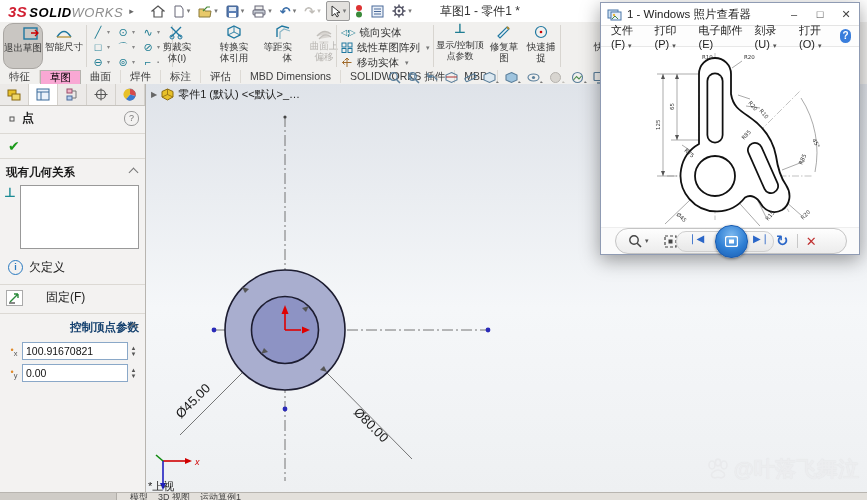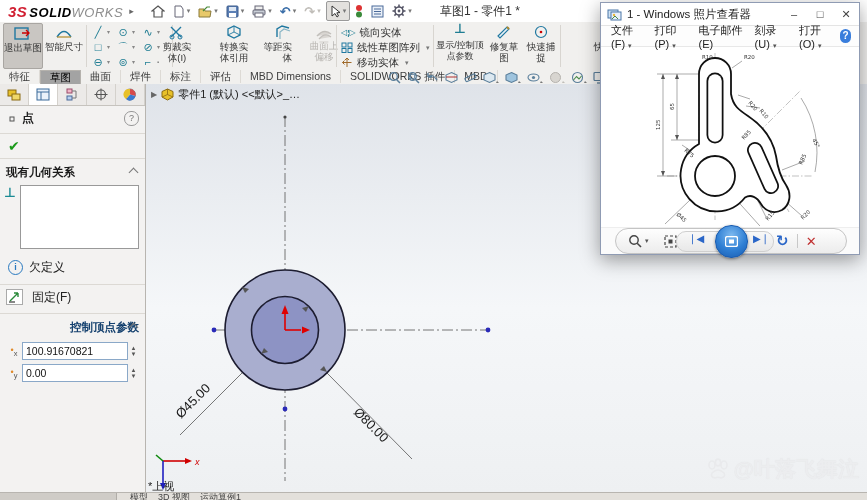--- a/index.html
+++ b/index.html
@@ -16,32 +16,32 @@
   .qbtn{display:flex;align-items:center;height:18px;padding:0 3px;color:#555;}
   .qbtn svg{display:block;}
   .dd{font-size:7px;color:#777;margin-left:2px;}
   .selbox{border:1px solid #9a9a9a;background:#e3e1de;border-radius:2px;}
   .doctitle{position:absolute;left:400px;top:3px;width:160px;text-align:center;font-size:12px;color:#333;}
   
   #ribbon{left:0;top:22px;width:867px;height:48px;background:#f1f0ee;border-bottom:1px solid #d0cdc8;}
   .rsep{position:absolute;top:3px;height:42px;width:1px;background:#d8d5d0;}
   .bigbtn{position:absolute;top:1px;width:38px;height:44px;text-align:center;font-size:9.5px;line-height:10.5px;color:#333;}
   .bigbtn .bicon{height:18px;margin-top:1px;}
-  .pressed{background:#c9c6c2;border:1px solid #a9a6a2;border-radius:2px;}
+  .pressed{background:#c9c6c2;border:1px solid #a9a6a2;border-radius:10px;text-align:right;}
   .glyph{color:#1f7d93;font-weight:bold;}
   .gridrow{position:absolute;display:flex;gap:1px;align-items:center;height:15px;}
   .gi{width:16px;text-align:center;color:#1f7d93;font-size:11px;line-height:14px;}
   .gdd{font-size:6px;color:#888;width:7px;}
   .mrow{position:absolute;height:15px;display:flex;align-items:center;font-size:10.5px;color:#333;gap:4px;}
   .dis{color:#b7b4b0;}
   .dis .glyph,.dis svg *{stroke:#c2bfbb !important;fill:#d9d6d2 !important;color:#c2bfbb;}
   
   #tabrow{left:0;top:70px;width:867px;height:14px;background:#f1f0ee;border-bottom:1px solid #c6c3be;}
   .tab{float:left;height:13px;line-height:13px;padding:0 9px;font-size:10.5px;color:#3c3c3c;border-right:1px solid #dddad5;}
-  .tab.active{background:#a3a3a3;border:1px solid #b5b2ad;border-bottom:1px solid #fff;color:#000;}
+  .tab.active{background:#f9a8d4;border:1px solid #b5b2ad;border-bottom:1px solid #fff;color:#000;}
   .hud{position:absolute;left:388px;top:0px;display:flex;align-items:center;gap:6px;height:14px;}
   .hud svg{display:block;}
   
   #panel{left:0;top:84px;width:145px;height:408px;background:#f3f2f1;border-right:1px solid #b8b5b0;}
   .ptabs{display:flex;height:21px;border-bottom:1px solid #c6c3be;background:#eceae8;}
   .ptab{width:28px;display:flex;align-items:center;justify-content:center;border-right:1px solid #d4d1cc;}
   .ptab.active{background:#fff;}
   .sect{font-weight:bold;font-size:11.5px;color:#1b1b1b;padding:4px 6px 3px 6px;position:relative;}
   .chev{position:absolute;right:8px;top:8px;width:6px;height:6px;border-left:1.5px solid #777;border-top:1.5px solid #777;transform:rotate(45deg);}
   .hr{height:1px;background:#dcd9d4;margin:2px 0;}
@@ -477,21 +477,21 @@
     <div class="sect"><span>现有几何关系</span><span class="chev"></span></div>
     <div style="display:flex;padding:2px 6px 4px 4px;">
       <span class="glyph" style="font-size:13px;width:16px;color:#1a8a94;">⊥</span>
       <div style="flex:1;height:62px;background:#fff;border:1px solid #999;"></div>
     </div>
     <div style="display:flex;align-items:center;gap:6px;padding:6px 8px;">
       <span style="width:13px;height:13px;border:1.4px solid #2a7ac0;border-radius:8px;color:#2a7ac0;font-size:9px;font-weight:bold;text-align:center;line-height:12px;">i</span>
       <span>欠定义</span>
     </div>
     <div class="hr"></div>
-    <div style="display:flex;align-items:flex-start;gap:9px;padding:2px 8px 5px 6px;">
+    <div style="display:flex;align-items:flex-end;gap:23px;padding:2px 8px 5px 6px;">
       <svg width="15" height="14" style="border:1px solid #aaa;background:#fff;">
           <path d="M3 11 L11 3 M11 3 L11 7 M11 3 L7 3" stroke="#2a8a3a" stroke-width="1.4" fill="none"></path>
           <line x1="2" y1="12" x2="8" y2="12" stroke="#555" stroke-width="1.4"></line>
         </svg>
       <span>固定(F)</span>
     </div>
     <div class="hr"></div>
     <div class="sect" style="color:#14406e;text-align:right;"><span>控制顶点参数</span><span class="chev"></span></div>
     <div class="field">
       <span class="ficon"><span style="color:#e08a2a;">•</span><sub>x</sub></span>

